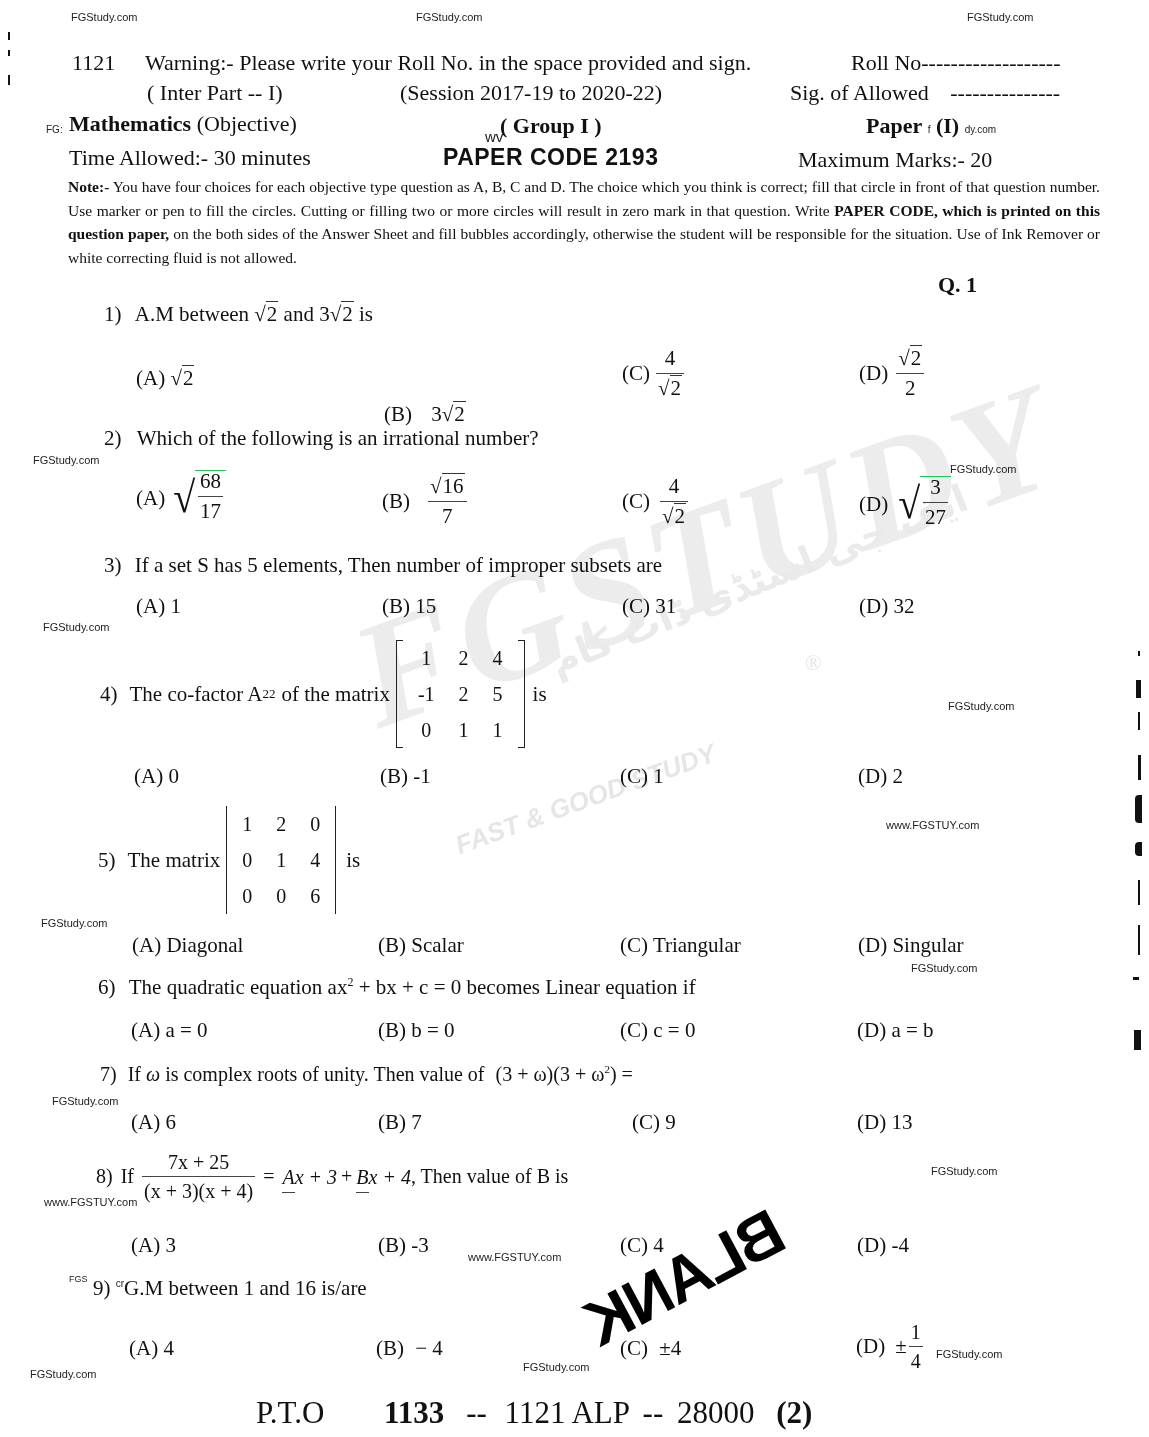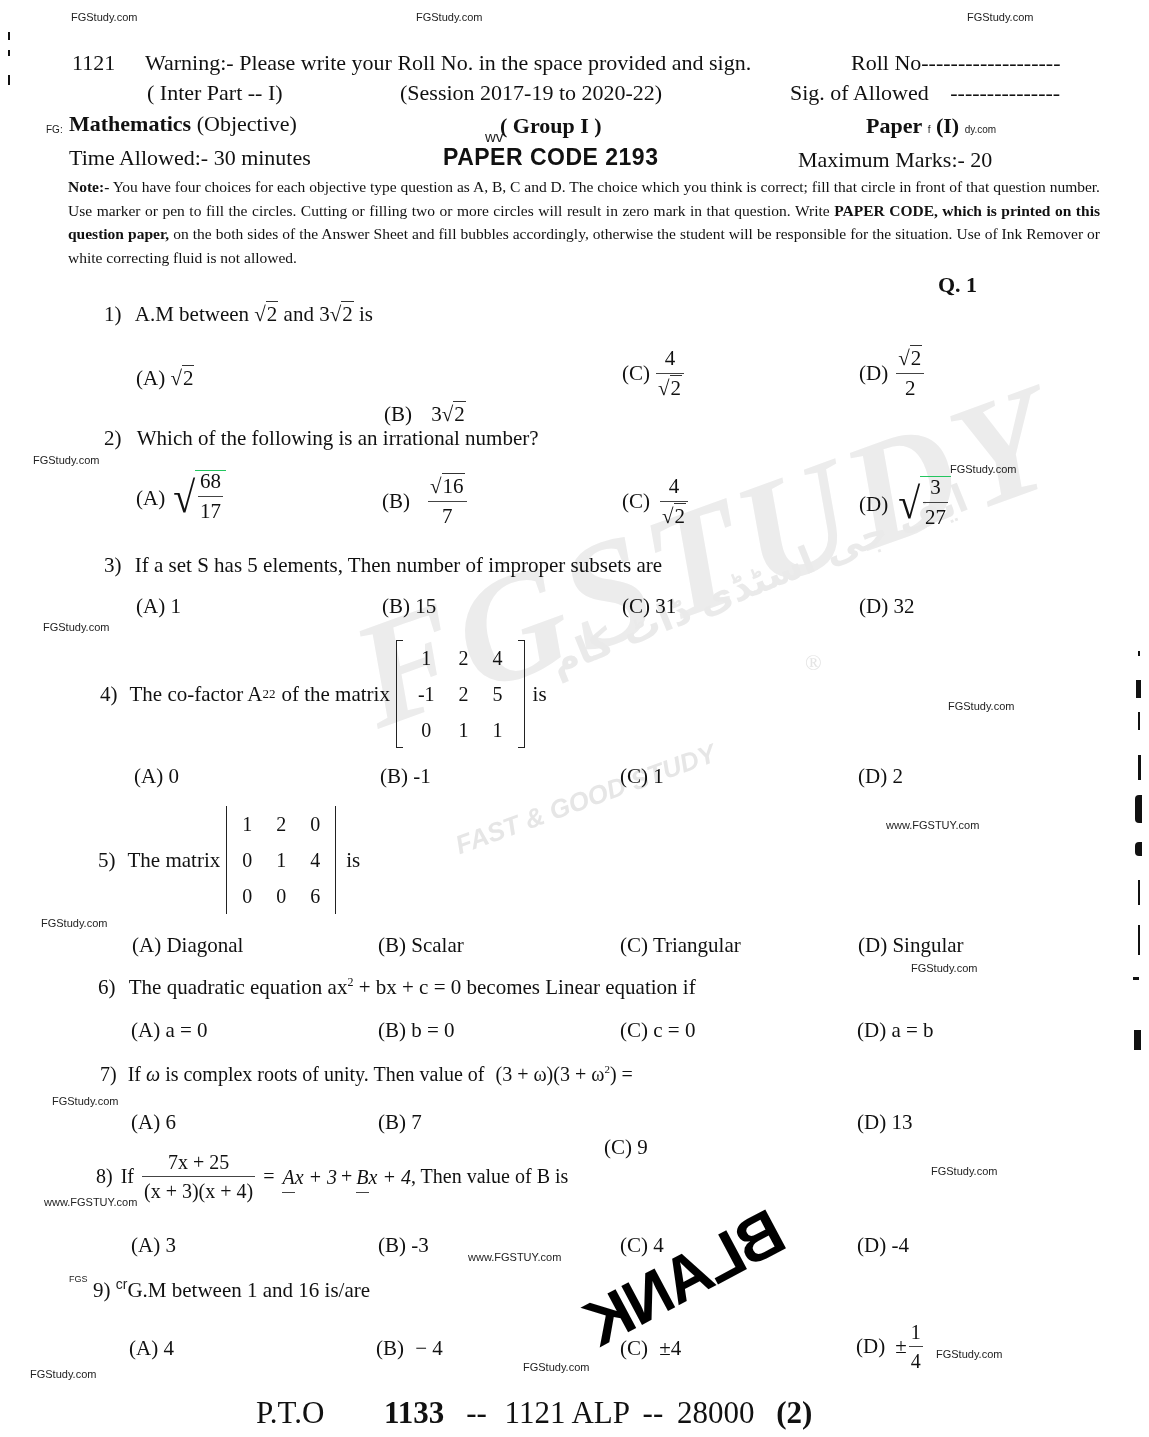--- a/index.html
+++ b/index.html
@@ -266,21 +266,21 @@
 
 <div class="abs q" style="left:100px; top:1063px; font-size:20px;">
   <span>7)</span>
   <span style="margin-left:6px;">If</span>
   <i>ω</i>
   <span>is complex roots of unity. Then value of</span>
   <span style="margin-left:6px;">(3 + ω)(3 + ω</span><sup style="font-size:11px;">2</sup><span>) =</span>
 </div>
 <div class="abs opt" style="left:131px; top:1110px;"><span>(A)</span> <span>6</span></div>
 <div class="abs opt" style="left:378px; top:1110px;"><span>(B)</span> <span>7</span></div>
-<div class="abs opt" style="left:604px; top:1110px;margin-top:25px;"><span>(C)</span> <span>9</span></div>
+<div class="abs opt" style="left:632px; top:1110px;"><span>(C)</span> <span>9</span></div>
 <div class="abs opt" style="left:857px; top:1110px;"><span>(D)</span> <span>13</span></div>
 
 <div class="abs q" style="left:96px; top:1152px; display:flex; align-items:center; font-size:20px;">
   <span style="margin-right:8px;">8)</span>
   <span style="margin-right:8px;">If</span>
   <span class="frac">
       <span class="num">7x + 25</span>
       <span class="den">(x + 3)(x + 4)</span>
     </span>
   <span style="margin:0 8px;">=</span>
@@ -290,21 +290,21 @@
   <span>,  Then value of B is</span>
 </div>
 <div class="abs opt" style="left:131px; top:1233px;"><span>(A)</span> <span>3</span></div>
 <div class="abs opt" style="left:378px; top:1233px;"><span>(B)</span> <span>-3</span></div>
 <div class="abs opt" style="left:620px; top:1233px;"><span>(C)</span> <span>4</span></div>
 <div class="abs opt" style="left:857px; top:1233px;"><span>(D)</span> <span>-4</span></div>
 
 <div class="abs wm-small" style="left:69px; top:1274px; font-size:9px;">FGS</div>
 <div class="abs q" style="left:93px; top:1276px;">
   <span>9)</span>
-  <sup class="wm-small" style="font-size:14px;">cr</sup><span>G.M between 1 and 16 is/are</span>
+  <sup class="wm-small" style="font-size:10px;">cr</sup><span>G.M between 1 and 16 is/are</span>
 </div>
 <div class="abs opt" style="left:129px; top:1336px;"><span>(A)</span> <span>4</span></div>
 <div class="abs opt" style="left:376px; top:1336px;"><span>(B)</span> <span style="margin-left:6px;">− 4</span></div>
 <div class="abs opt" style="left:620px; top:1336px;"><span>(C)</span> <span style="margin-left:6px;">±4</span></div>
 <div class="abs opt" style="left:856px; top:1322px; display:flex; align-items:center;">
   <span style="margin-right:10px;">(D)</span>
   <span style="margin-right:2px;">±</span>
   <span class="frac" style="font-size:20px;">
       <span class="num">1</span>
       <span class="den">4</span>

